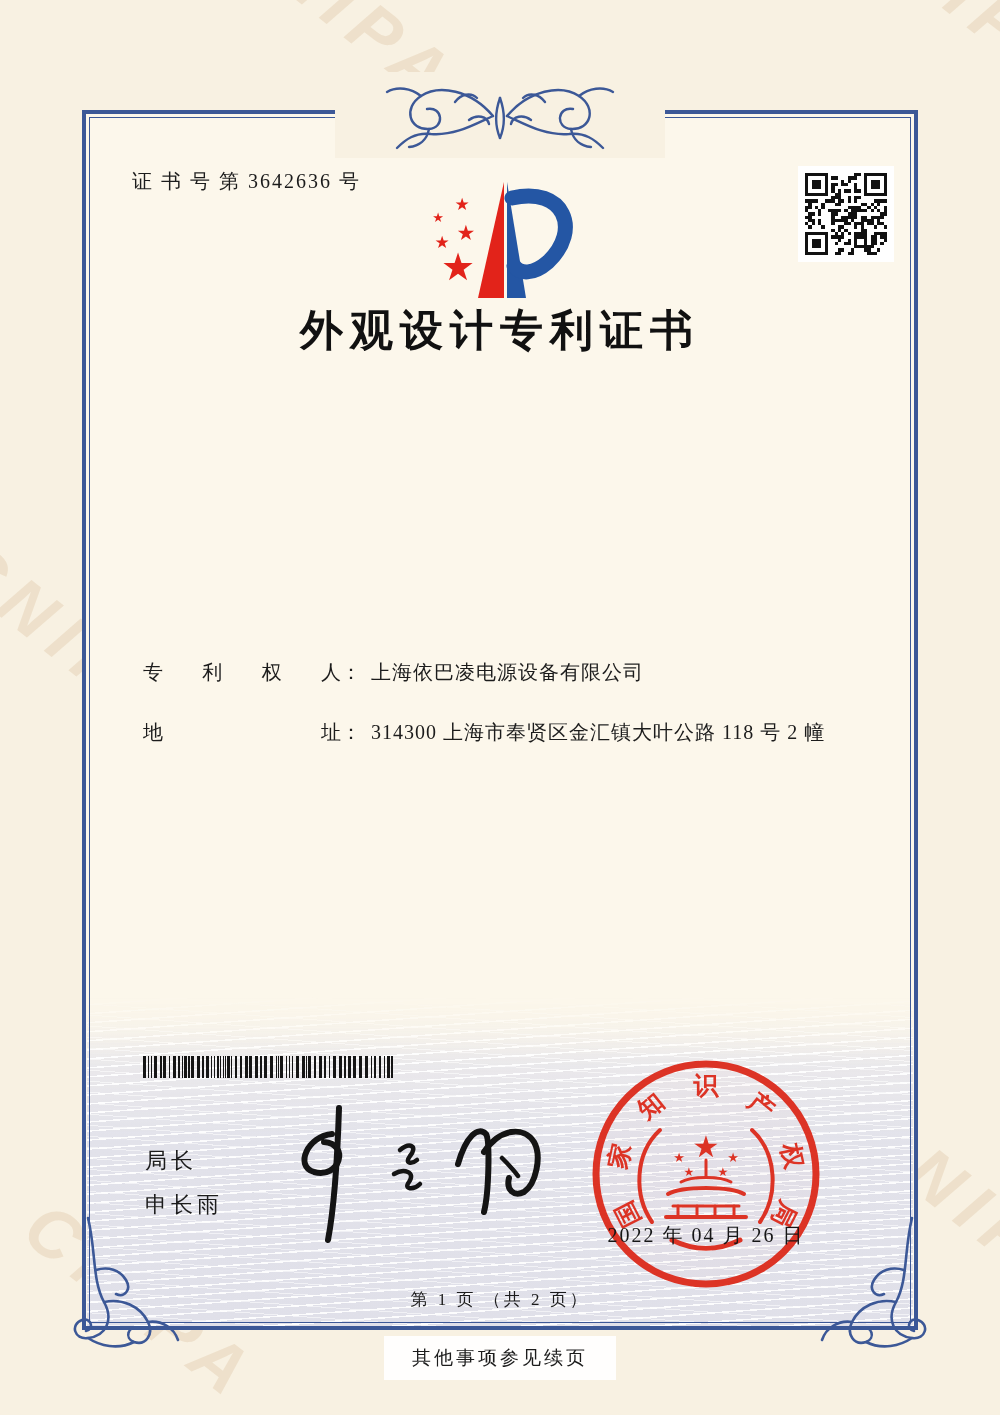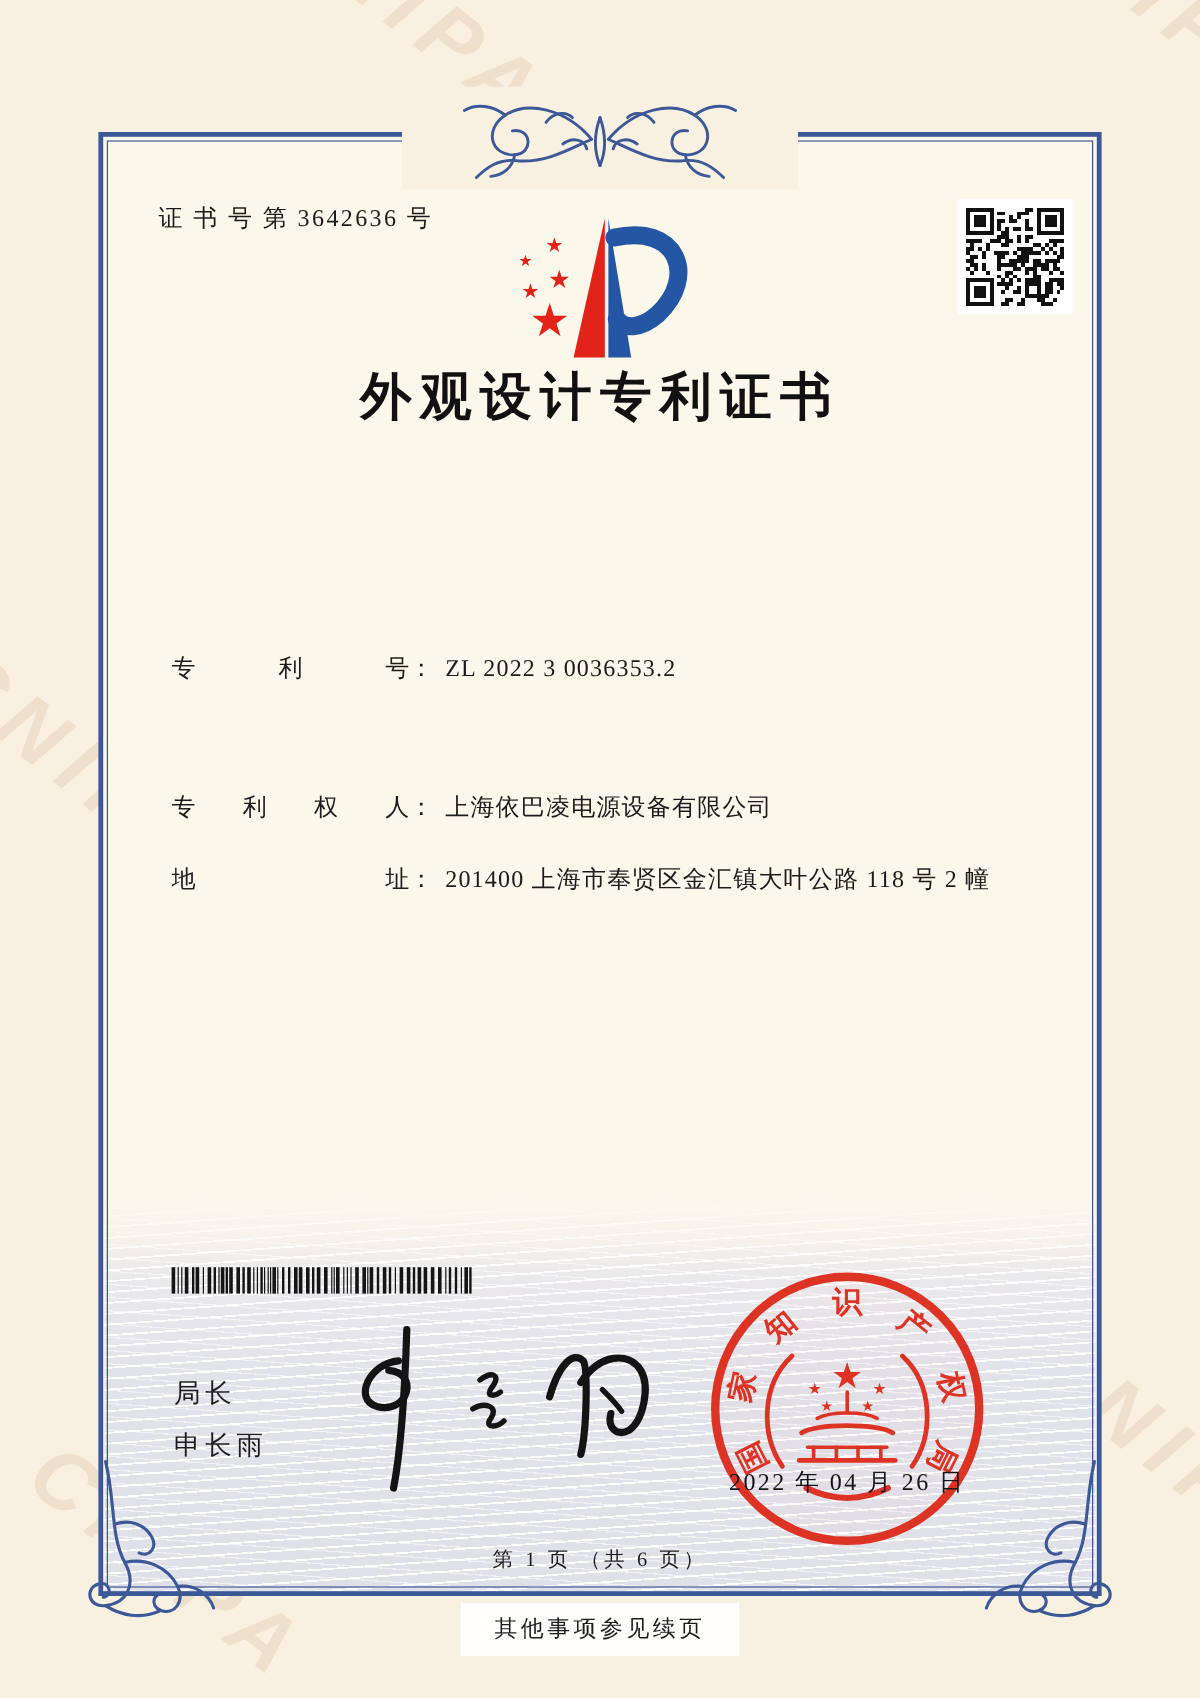--- a/index.html
+++ b/index.html
@@ -433,28 +433,25 @@
       <text x="46" y="62" font-size="21" text-anchor="middle" fill="#e2231a">★</text>
       <text x="18" y="44" font-size="13" text-anchor="middle" fill="#e2231a">★</text>
       <text x="42" y="32" font-size="17" text-anchor="middle" fill="#e2231a">★</text>
       <polygon points="84,4 84,120 58,120" fill="#e2231a"></polygon>
       <polygon points="87,4 106,120 87,120" fill="#2456a4"></polygon>
       <path d="M92,20 C144,8 162,52 128,84 C113,97 100,96 94,88" fill="none" stroke="#2456a4" stroke-width="15" stroke-linecap="round"></path>
     </svg>
 
     <div class="title">外观设计专利证书</div>
 
-    <div class="row" style="top:543px">
-      <span class="lbl">专利号</span><span class="colon">：</span><span class="val">ZL 2022 3 0036353.2</span>
-    </div>
     <div class="row" style="top:659px">
       <span class="lbl">专利权人</span><span class="colon">：</span><span class="val">上海依巴凌电源设备有限公司</span>
     </div>
     <div class="row" style="top:719px">
-      <span class="lbl">地址</span><span class="colon">：</span><span class="val">201400  上海市奉贤区金汇镇大叶公路 118 号 2 幢</span>
+      <span class="lbl">地址</span><span class="colon">：</span><span class="val">314300  上海市奉贤区金汇镇大叶公路 118 号 2 幢</span>
     </div>
 
 
     <div class="barcode" id="barcode">
         <i style="width:3px;background:#151515"></i>
         <i style="width:2px"></i>
         <i style="width:1px;background:#151515"></i>
         <i style="width:2px"></i>
         <i style="width:1px;background:#151515"></i>
         <i style="width:2px"></i>
@@ -605,16 +602,16 @@
           <text x="120" y="103" font-size="30" text-anchor="middle">★</text>
           <text x="93" y="108" font-size="13" text-anchor="middle">★</text>
           <text x="147" y="108" font-size="13" text-anchor="middle">★</text>
           <text x="103" y="122" font-size="12" text-anchor="middle">★</text>
           <text x="137" y="122" font-size="12" text-anchor="middle">★</text>
         </g>
       </svg>
     <span class="seal-char" style="left: 28.5914px; top: 146.951px; transform: rotate(-117deg);">国</span><span class="seal-char" style="left: 20.923px; top: 88.7038px; transform: rotate(-78deg);">家</span><span class="seal-char" style="left: 51.6198px; top: 38.6112px; transform: rotate(-39deg);">知</span><span class="seal-char" style="left: 107px; top: 19px; transform: rotate(0deg);">识</span><span class="seal-char" style="left: 162.38px; top: 38.6112px; transform: rotate(39deg);">产</span><span class="seal-char" style="left: 193.077px; top: 88.7038px; transform: rotate(78deg);">权</span><span class="seal-char" style="left: 185.409px; top: 146.951px; transform: rotate(117deg);">局</span></div>
     <div class="seal-date">2022 年 04 月 26 日</div>
 
-    <div class="page-num">第 1 页 （共 6 页）</div>
+    <div class="page-num">第 1 页 （共 2 页）</div>
     <div class="footer-note">其他事项参见续页</div>
   </div>
 </div>
 
 </body></html>

